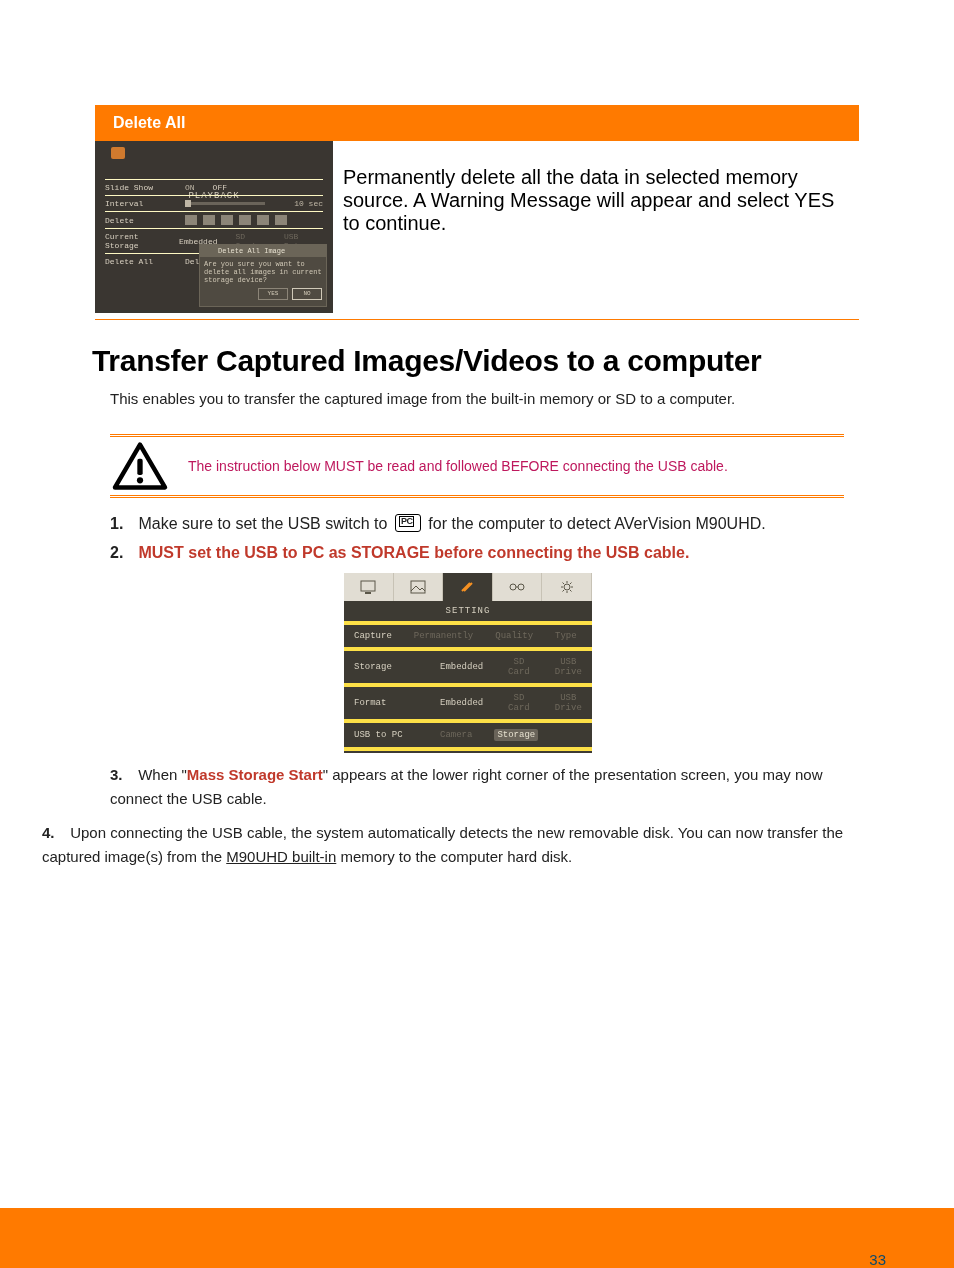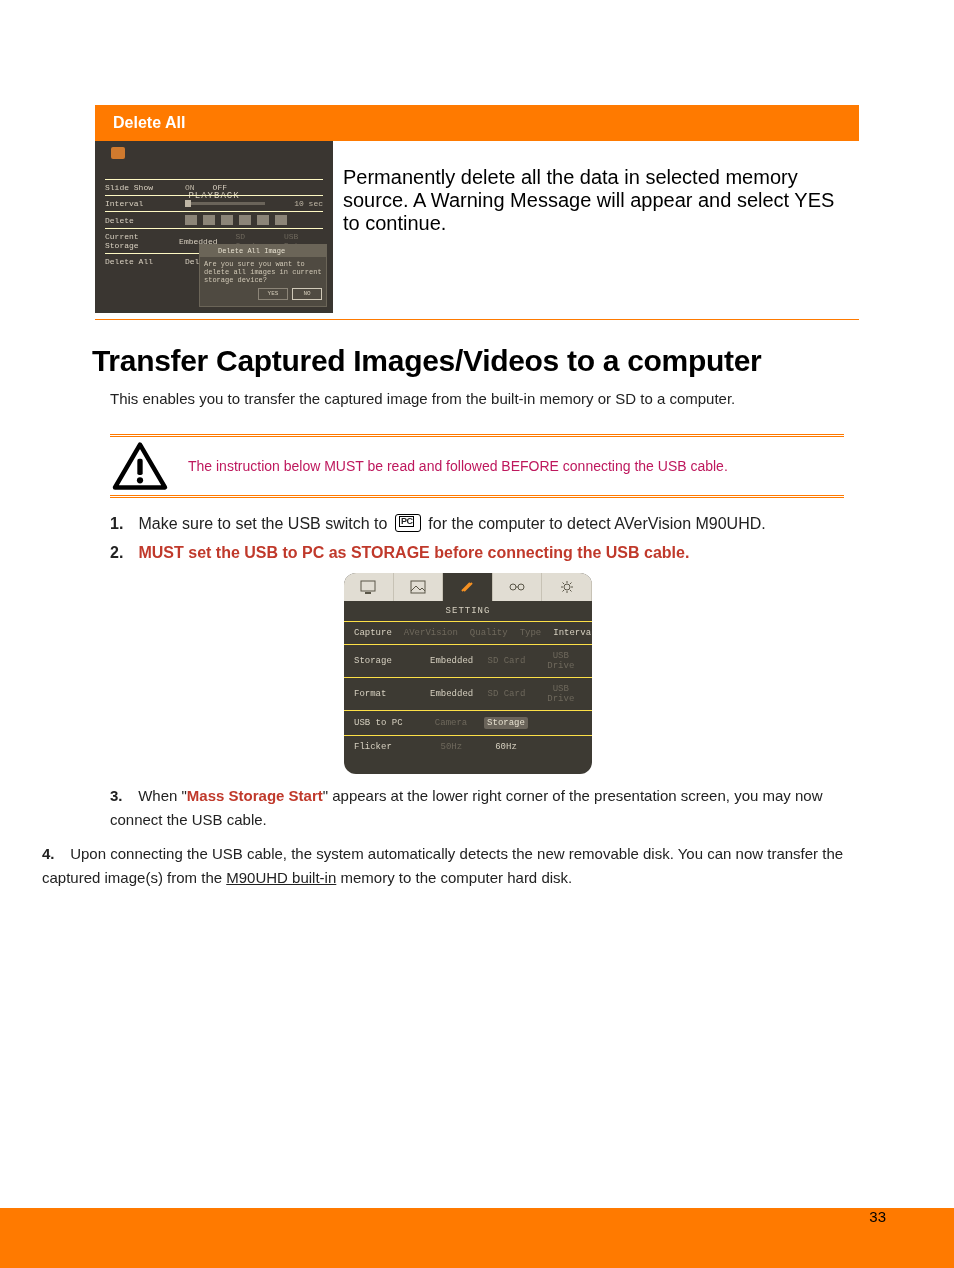--- a/index.html
+++ b/index.html
@@ -192,48 +192,47 @@
   }
 
   
   .setting-wrap {
     margin-left: 344px;
     margin-top: 8px;
     margin-bottom: 10px;
   }
   .setting {
     width: 248px;
-    height: 201px;
+    height: 180px;
     background: #3d3a33;
     font-family: "Courier New", monospace;
     color:#c7c0b0;
     font-size:9px;
     overflow:hidden;
-    border-radius:12px;
   }
   .set-tabs {
     display:flex;
     height:28px;
     background:#e1ddd3;
     align-items:center;
     color:#5a5648;
   }
   .set-tab {
     flex:1;
     display:flex; align-items:center; justify-content:center;
     border-right:1px solid #c7c2b5;
     height:100%;
   }
   .set-tab.active { background:#3d3a33; color:#f59022;}
   .set-head {
     text-align:center; padding:5px 0; letter-spacing:1px; color:#d6d0c0;
   }
   .set-row {
-    display:flex; align-items:center; padding:6px 10px; gap:12px;
-    border-top:1px solid #fde047;
+    display:flex; align-items:center; padding:6px 10px; gap:22px;
+    border-top:4px solid #fde047;
   }
   .sr-label { width:64px; color:#d6d0c0;}
   .sr-opt { flex:1; text-align:center; color:#6e685c;}
   .sr-opt.on { color:#d6d0c0; }
   .sr-opt.sel { background:#6a645a; color:#e6e0cf; border-radius:2px; padding:1px 3px; flex:0 0 auto;}
   .set-row .grow {flex:1;}
 
   .step4 {
     margin: 8px 110px 0;
     font-size: 15px;
@@ -244,23 +243,23 @@
     font-weight:bold;
   }
 
   .footer {
     position: absolute;
     bottom: 0;
     left: 0;
     width: 954px;
     height: 60px;
     background: #ff7a00;
-    color: #000000;
+    color: #0c4a6e;
     display: flex;
-    align-items: flex-start;
+    align-items: flex-end;
     justify-content: flex-end;
     padding: 0 68px;
     box-sizing: border-box;
     font-size: 15px;
   }
 </style>
 </head>
 <body>
 
 <div class="page">
@@ -386,21 +385,21 @@
                 <line x1="12.5" y1="2.5" x2="11" y2="4"></line>
                 <line x1="5" y1="10" x2="3.5" y2="11.5"></line>
               </g>
             </svg>
         </div>
       </div>
       <div class="set-head">SETTING</div>
 
       <div class="set-row">
         <span class="sr-label">Capture</span>
-        <span class="sr-opt">AVerVision</span>
+        <span class="sr-opt">Permanently</span>
         <span class="sr-opt">Quality</span>
         <span class="sr-opt">Type</span>
         <span class="sr-opt on">Interval</span>
       </div>
       <div class="set-row">
         <span class="sr-label">Storage</span>
         <span class="sr-opt on">Embedded</span>
         <span class="sr-opt">SD Card</span>
         <span class="sr-opt">USB Drive</span>
       </div>

